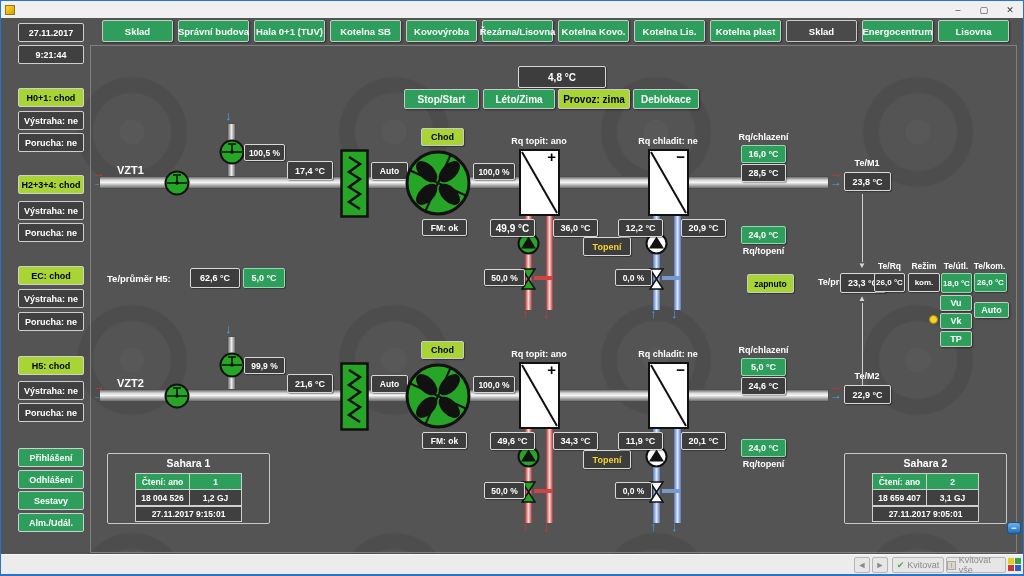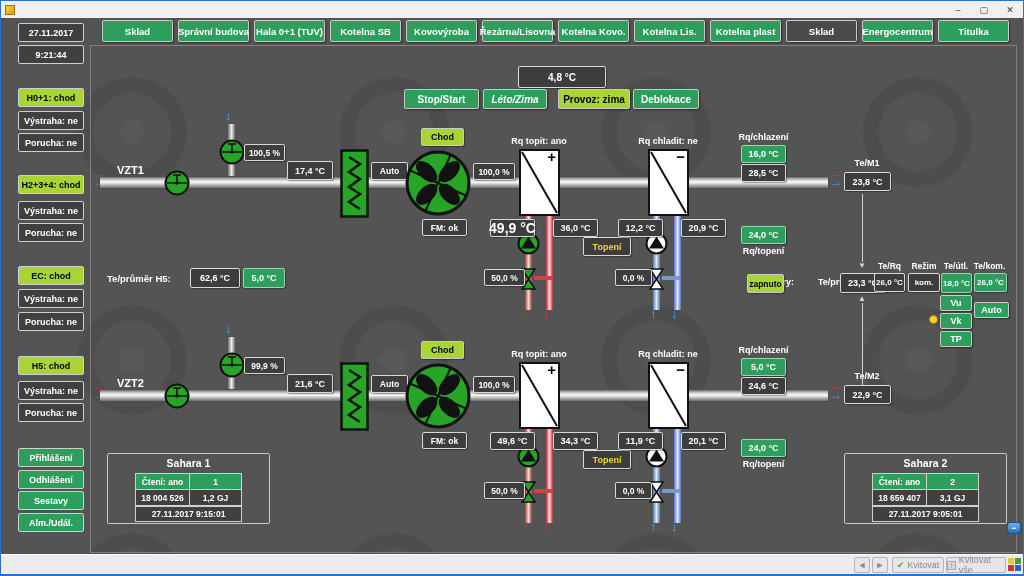--- a/index.html
+++ b/index.html
@@ -120,21 +120,21 @@
       <div class="gb navbtn">Správní budova</div>
       <div class="gb navbtn">Hala 0+1 (TUV)</div>
       <div class="gb navbtn">Kotelna SB</div>
       <div class="gb navbtn">Kovovýroba</div>
       <div class="gb navbtn">Řezárna/Lisovna</div>
       <div class="gb navbtn">Kotelna Kovo.</div>
       <div class="gb navbtn">Kotelna Lis.</div>
       <div class="gb navbtn">Kotelna plast</div>
       <div class="gb navbtn dark">Sklad</div>
       <div class="gb navbtn">Energocentrum</div>
-      <div class="gb navbtn">Titulka</div>
+      <div class="gb navbtn">Lisovna</div>
     </div>
 
     <div class="sidebar">
       <div class="sb" style="top:5px;">27.11.2017</div>
       <div class="sb" style="top:27px;">9:21:44</div>
 
       <div class="sb lime" style="top:70px;">H0+1: chod</div>
       <div class="sb" style="top:93px;">Výstraha: ne</div>
       <div class="sb" style="top:115px;">Porucha: ne</div>
 
@@ -153,21 +153,21 @@
       <div class="sb gbtn" style="top:430px;">Přihlášení</div>
       <div class="sb gbtn" style="top:452px;">Odhlášení</div>
       <div class="sb gbtn" style="top:473px;">Sestavy</div>
       <div class="sb gbtn" style="top:495px;">Alm./Udál.</div>
     </div>
 
     <div class="canvas">
 
       <div class="vb" style="left:427px; top:20px; width:88px; height:22px; font-size:10px;">4,8 °C</div>
       <div class="gb" style="position:absolute; left:313px; top:43px; width:75px; height:20px; font-size:10px;">Stop/Start</div>
-      <div class="gb" style="position:absolute; left:392px; top:43px; width:64px; height:20px; font-size:10px;font-style:italic;">Léto/Zima</div>
+      <div class="gb" style="position:absolute; left:392px; top:43px; width:72px; height:20px; font-size:10px;">Léto/Zima</div>
       <div class="gb lime" style="position:absolute; left:467px; top:43px; width:72px; height:20px; font-size:10px;">Provoz: zima</div>
       <div class="gb" style="position:absolute; left:542px; top:43px; width:66px; height:20px; font-size:10px;">Deblokace</div>
 
       <div class="vzt" id="vzt1">
         <div class="abs dualarrow" style="left:2px; top:56px;">
           <span class="ar red" style="position:static;">→</span>
           <span class="ar blue" style="position:static;">→</span>
         </div>
         <div class="lb" style="left:26px; top:51px; font-size:11px;">VZT1</div>
         <div class="duct-v"></div>
@@ -224,21 +224,21 @@
         </div>
         <svg class="abs" style="left:426px; top:119px;" width="23" height="23" viewBox="0 0 23 23">
           <circle cx="11.5" cy="11.5" r="10" fill="#27a527" stroke="#111" stroke-width="2"></circle>
           <polygon points="11.5,4.5 19,16.5 4,16.5" fill="#111"></polygon>
         </svg>
         <svg class="abs" style="left:430px; top:155px;" width="15" height="22" viewBox="0 0 15 22">
           <polygon points="1,1 14,1 7.5,11" fill="#27a527" stroke="#111" stroke-width="1.5"></polygon>
           <polygon points="7.5,11 1,21 14,21" fill="#27a527" stroke="#111" stroke-width="1.5"></polygon>
         </svg>
         <div class="vb" style="left:393px; top:156px; width:41px; height:17px;">50,0 %</div>
-        <div class="vb" style="left:399px; top:106px; width:45px; height:18px; font-size:14px;">49,9 °C</div>
+        <div class="vb" style="left:399px; top:106px; width:45px; height:18px; font-size:10px;">49,9 °C</div>
         <div class="vb" style="left:462px; top:106px; width:45px; height:18px; font-size:9px;">36,0 °C</div>
         <div class="ar red" style="left:431px; top:194px;">↑</div>
         <div class="ar red" style="left:452px; top:194px;">↓</div>
         <div class="vb yellowtext" style="left:492px; top:124px; width:48px; height:19px; font-size:9px;">Topení</div>
 
         <div class="lb ctr" style="left:527px; top:23px; width:100px;">Rq chladit: ne</div>
         <div class="pipe blue" style="left:562px;"></div>
         <div class="pipe blue" style="left:583px;"></div>
         <div class="stub blue" style="left:571px;"></div>
         <div class="coil" style="left:557px;">
@@ -382,21 +382,21 @@
         </div>
         <div class="lb ctr" style="left:752px; top:45px; width:48px;">Te/M2</div>
         <div class="vb" style="left:753px; top:59px; width:47px; height:19px; font-size:9px;">22,9 °C</div>
       </div>
 
       <div class="lb" style="left:16px; top:227px; font-size:9.5px;">Te/průměr H5:</div>
       <div class="vb" style="left:99px; top:222px; width:50px; height:20px; font-size:9px;">62,6 °C</div>
       <div class="vb green" style="left:152px; top:222px; width:42px; height:20px; font-size:9px;">5,0 °C</div>
 
       <div class="lb" style="left:628px; top:231px;margin-left:42px;">Sahary:</div>
-      <div class="vb lime" style="left:656px; top:228px; width:37px; height:19px;">zapnuto</div>
+      <div class="vb lime" style="left:656px; top:228px; width:47px; height:19px;">zapnuto</div>
 
       <div class="lb" style="left:710px; top:231px;margin-left:17px;">Te/průměr:</div>
       <div class="vb" style="left:749px; top:227px; width:46px; height:20px; font-size:9px;">23,3 °C</div>
 
       <div class="lb ctr" style="left:783px; top:215px; width:31px; font-size:8.5px;">Te/Rq</div>
       <div class="lb ctr" style="left:817px; top:215px; width:32px; font-size:8.5px;">Režim</div>
       <div class="lb ctr" style="left:849px; top:215px; width:32px; font-size:8.5px;">Te/útl.</div>
       <div class="lb ctr" style="left:881px; top:215px; width:35px; font-size:8.5px;">Te/kom.</div>
 
       <div class="vb" style="left:783px; top:227px; width:31px; height:19px; font-size:8px;">26,0 °C</div>

